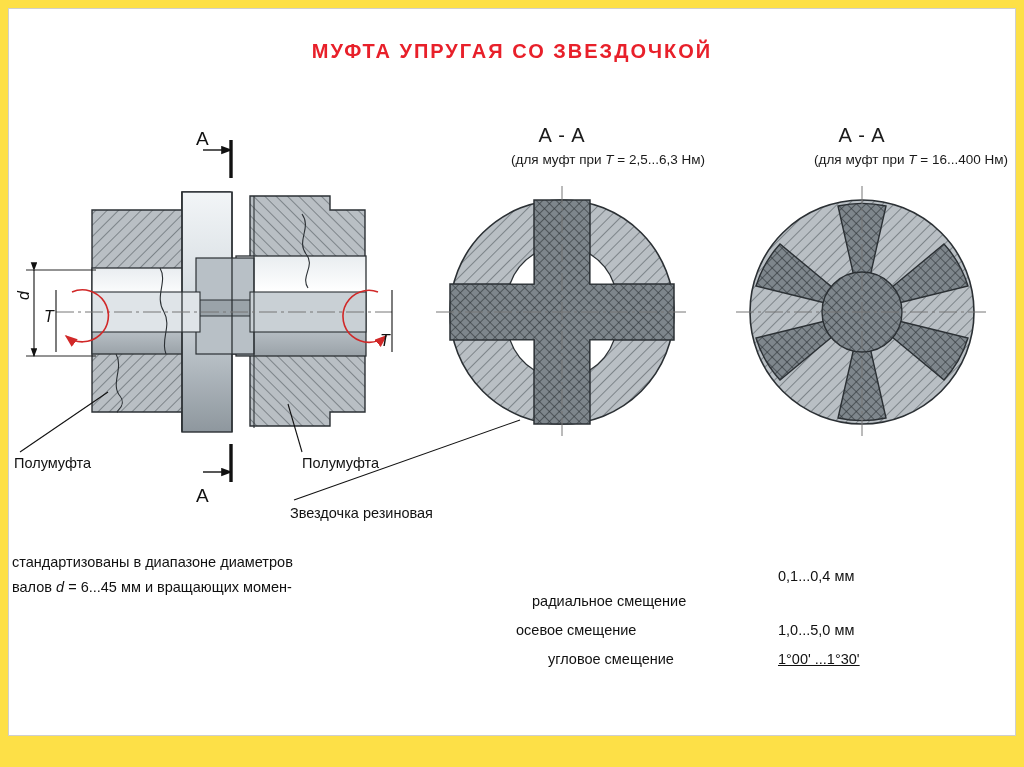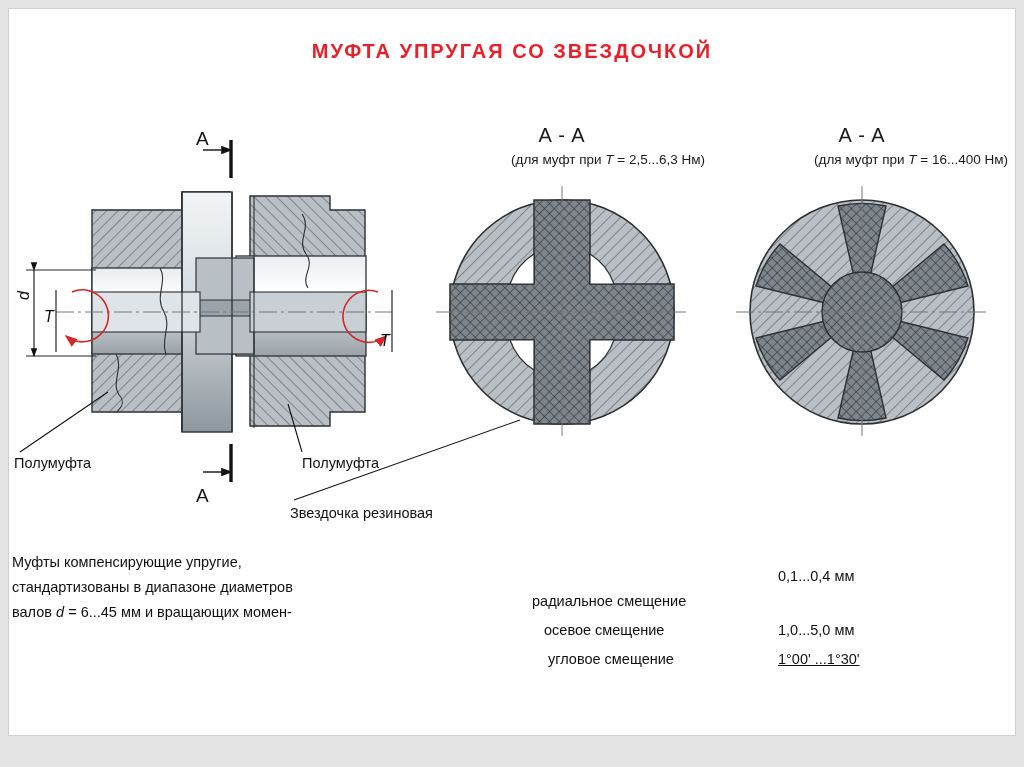--- a/index.html
+++ b/index.html
@@ -1,17 +1,17 @@
 <!DOCTYPE html>
 <html><head>
 <meta charset="utf-8">
 <style>
   html,body{margin:0;padding:0;background:#fff;}
   body{width:1024px;height:767px;position:relative;font-family:"Liberation Sans",sans-serif;overflow:hidden;}
-  .slide{position:absolute;left:0;top:0;width:1024px;height:767px;background:#e5e5e5;}
+  .slide{position:absolute;left:0;top:0;width:1024px;height:767px;background:#fde047;}
   .frame{position:absolute;left:8px;top:8px;width:1006px;height:726px;border:1px solid #cfcfcf;background:#fff;}
 
   .title{
     position:absolute;left:0;top:40px;width:1024px;text-align:center;
     color:#e8202a;font-weight:bold;font-size:20px;letter-spacing:2px;
     font-family:"Liberation Sans",sans-serif;
   }
 
   .sec-label{position:absolute;text-align:center;font-size:20px;color:#1a1a1a;letter-spacing:1px;}
   .sec-sub{position:absolute;text-align:right;font-size:13.5px;color:#1a1a1a;}
@@ -167,29 +167,28 @@
   <div class="sec-sub" style="left:420px;top:152px;width:285px;">
     <span>(для муфт при </span><i>T</i><span> = 2,5...6,3 Нм)</span>
   </div>
 
   <div class="sec-label" style="left:762px;top:124px;width:200px;">A - A</div>
   <div class="sec-sub" style="left:718px;top:152px;width:290px;">
     <span>(для муфт при </span><i>T</i><span> = 16...400 Нм)</span>
   </div>
 
   <div class="para" style="left:12px;top:550px;width:430px;">
-    <div>Муфты      компенсирующие   упругие,</div>
     <div>стандартизованы  в  диапазоне диаметров</div>
     <div>
       <span>валов </span><i>d</i><span> = 6...45 мм  и вращающих момен-</span>
     </div>
   </div>
 
 
   <div class="comp-row" style="left:532px;top:593px;">радиальное смещение</div>
   <div class="comp-val" style="left:778px;top:568px;">0,1...0,4 мм</div>
 
-  <div class="comp-row" style="left:544px;top:622px;">осевое смещение</div>
+  <div class="comp-row" style="left:516px;top:622px;">осевое смещение</div>
   <div class="comp-val" style="left:778px;top:622px;">1,0...5,0 мм</div>
 
   <div class="comp-row" style="left:548px;top:651px;">угловое смещение</div>
   <div class="comp-val" style="left:778px;top:651px;text-decoration:underline;">1°00' ...1°30'</div>
 </div>
 
 </body></html>

